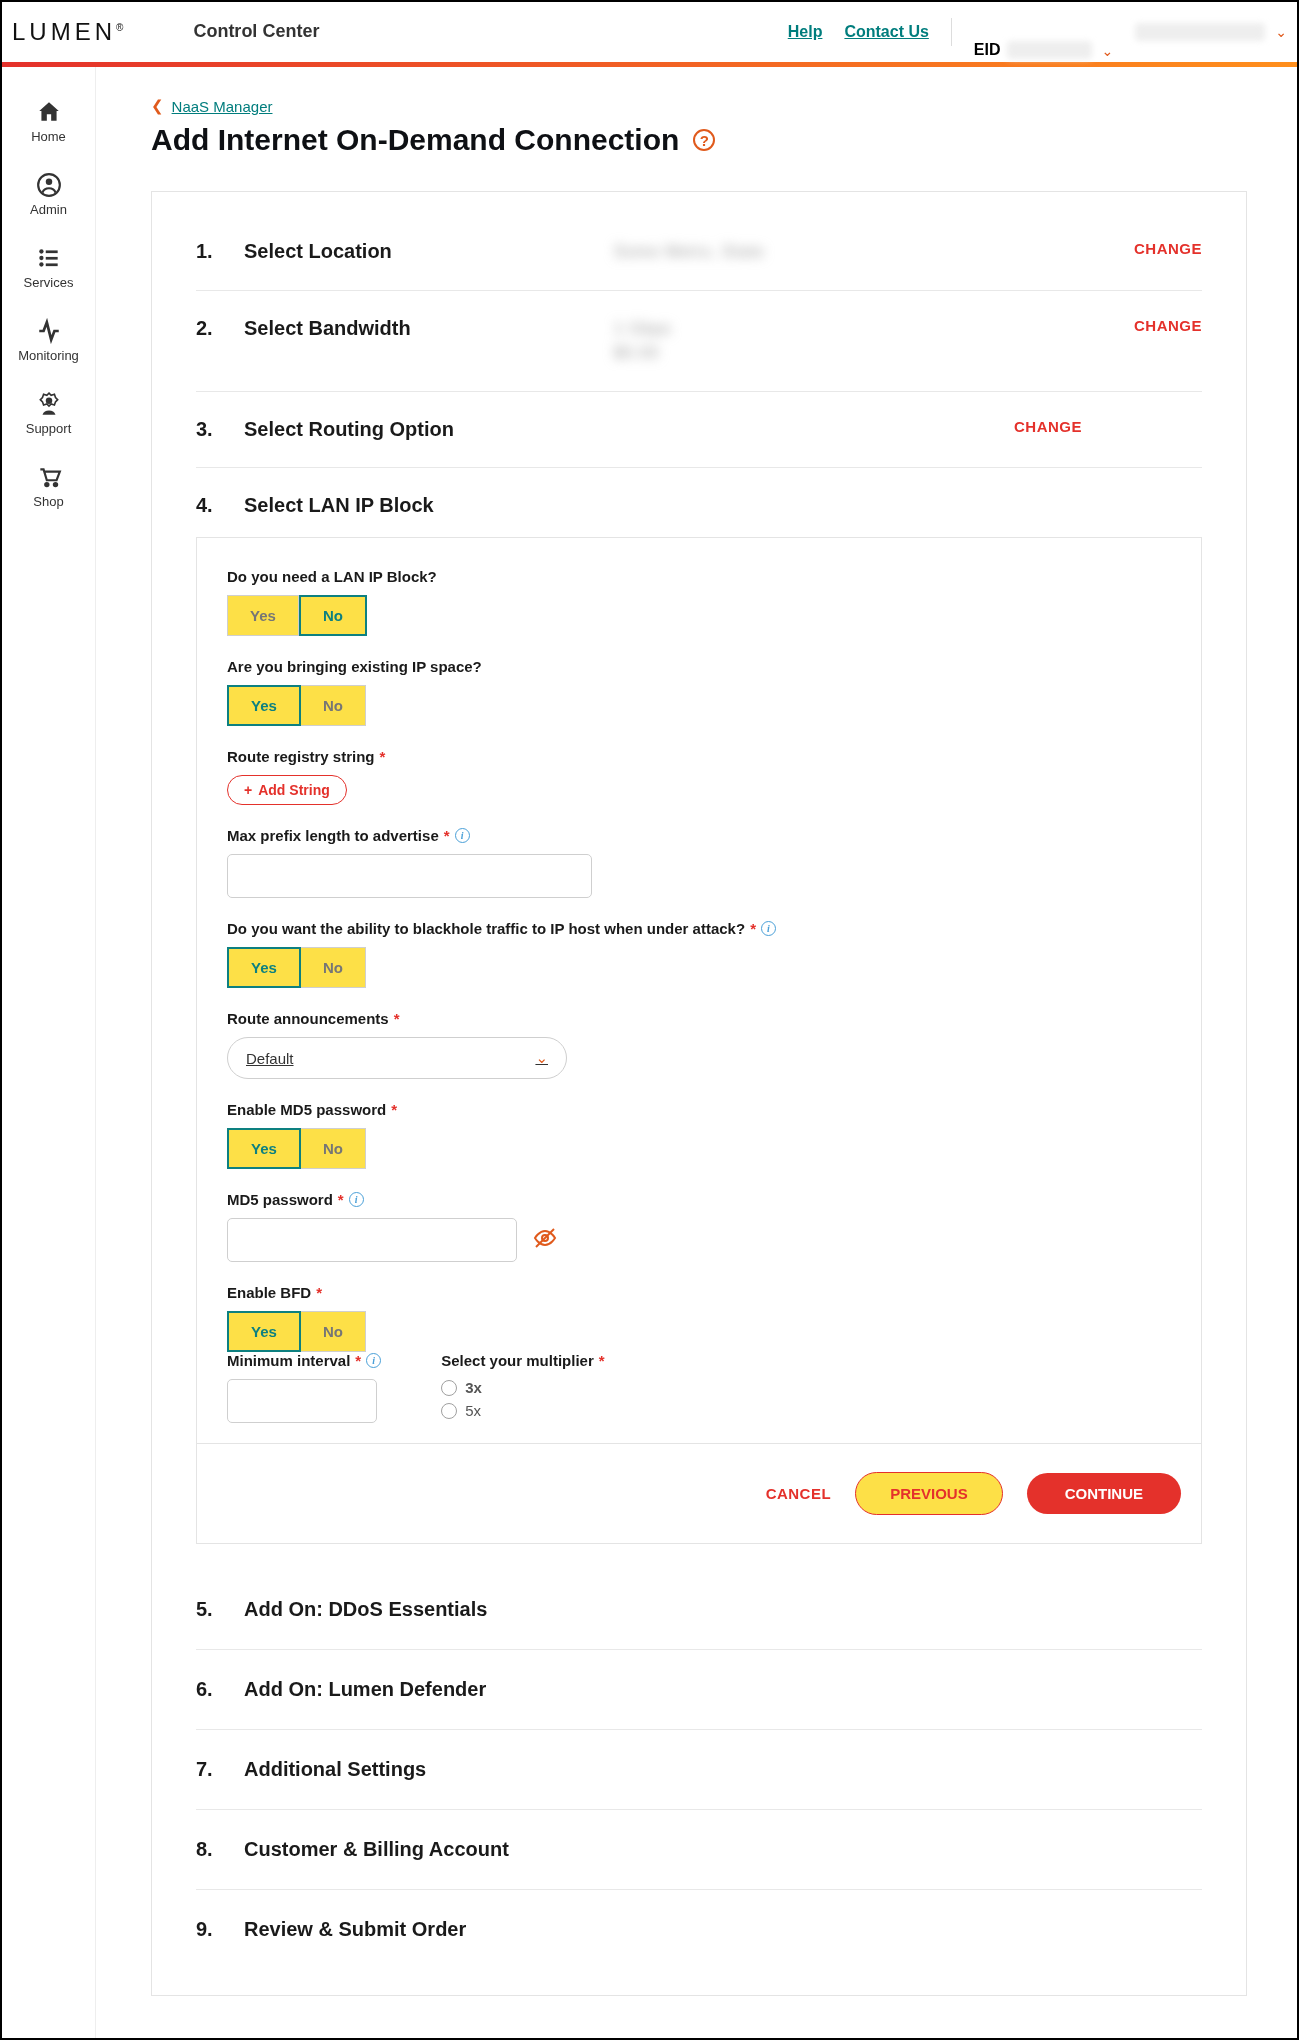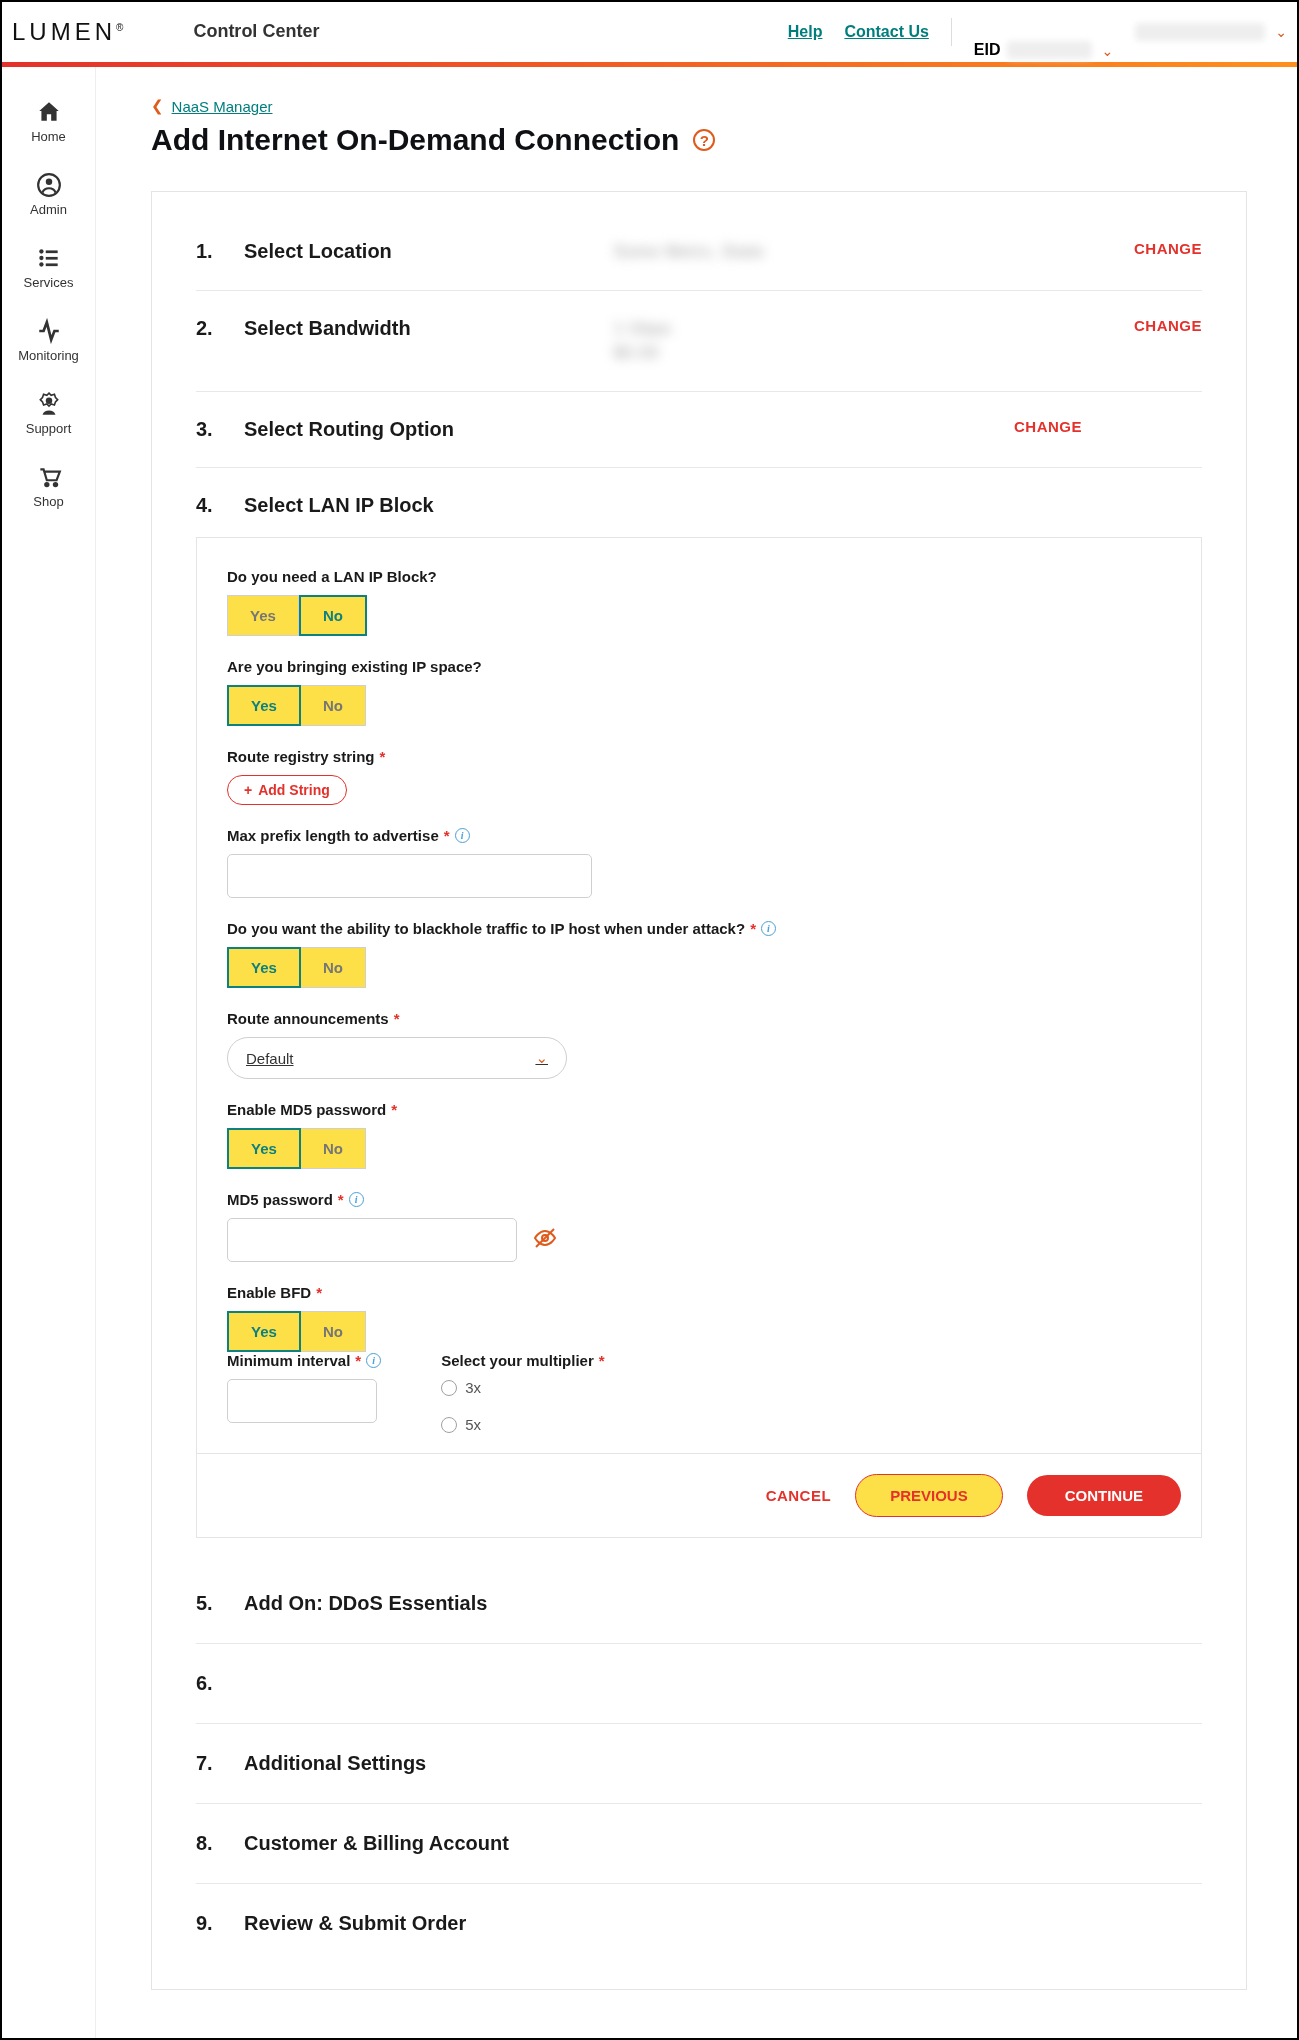--- a/index.html
+++ b/index.html
@@ -146,21 +146,21 @@
   .select .chev { color: #e05a1c; }
 
   .row-inline { display: flex; align-items: flex-start; gap: 60px; }
   .radio-row { display: flex; align-items: center; gap: 8px; font-size: 15px; color: #555;}
   .radio { width: 16px; height: 16px; border: 1.5px solid #a0a0a0; border-radius: 50%; }
 
   .pw-row { display:flex; align-items:center; gap: 16px;}
 
   
   .panel-footer {
-    border-top: 1px solid #e4e4e4; padding: 20px 20px;
+    border-top: 1px solid #e4e4e4; padding: 28px 20px;
     display: flex; justify-content: flex-end; align-items: center; gap: 24px;
   }
   .btn-text { color: #e4312b; font-weight: 700; letter-spacing: .5px; font-size: 15px; cursor:pointer; background:none; border:none;}
   .btn-outline {
     border: 1.5px solid #e4312b; color: #e4312b; background: #fde047;
     border-radius: 999px; padding: 12px 34px; font-weight: 700; font-size: 15px; cursor:pointer;
   }
   .btn-primary {
     border: none; color: #fff; background: #e4312b;
     border-radius: 999px; padding: 12px 38px; font-weight: 700; font-size: 15px; cursor:pointer;
@@ -384,21 +384,21 @@
                   <span class="req">*</span>
                 <span class="info-icon">i</span>
               </div>
               <input class="text-input short" style="">
             </div>
             <div>
               <div class="field-label">
                 <span>Select your multiplier</span>
                   <span class="req">*</span>
               </div>
-              <div class="radio-row" style="margin-bottom:20px;">
+              <div class="radio-row" style="margin-bottom:6px;font-weight:bold;">
                 <span class="radio"></span>
                 <span>3x</span>
               </div>
               <div class="radio-row">
                 <span class="radio"></span>
                 <span>5x</span>
               </div>
             </div>
           </div>
         </div>
@@ -410,20 +410,21 @@
         </div>
       </div>
 
       <div class="steps-lower" style="margin-top:26px;">
         <div class="step-row">
           <div class="step-num">5.</div>
           <div class="step-title">Add On: DDoS Essentials</div>
         </div>
         <div class="step-row">
           <div class="step-num">6.</div>
+          <div class="step-title">Add On: Lumen Defender</div>
         </div>
         <div class="step-row">
           <div class="step-num">7.</div>
           <div class="step-title">Additional Settings</div>
         </div>
         <div class="step-row">
           <div class="step-num">8.</div>
           <div class="step-title">Customer &amp; Billing Account</div>
         </div>
         <div class="step-row">

